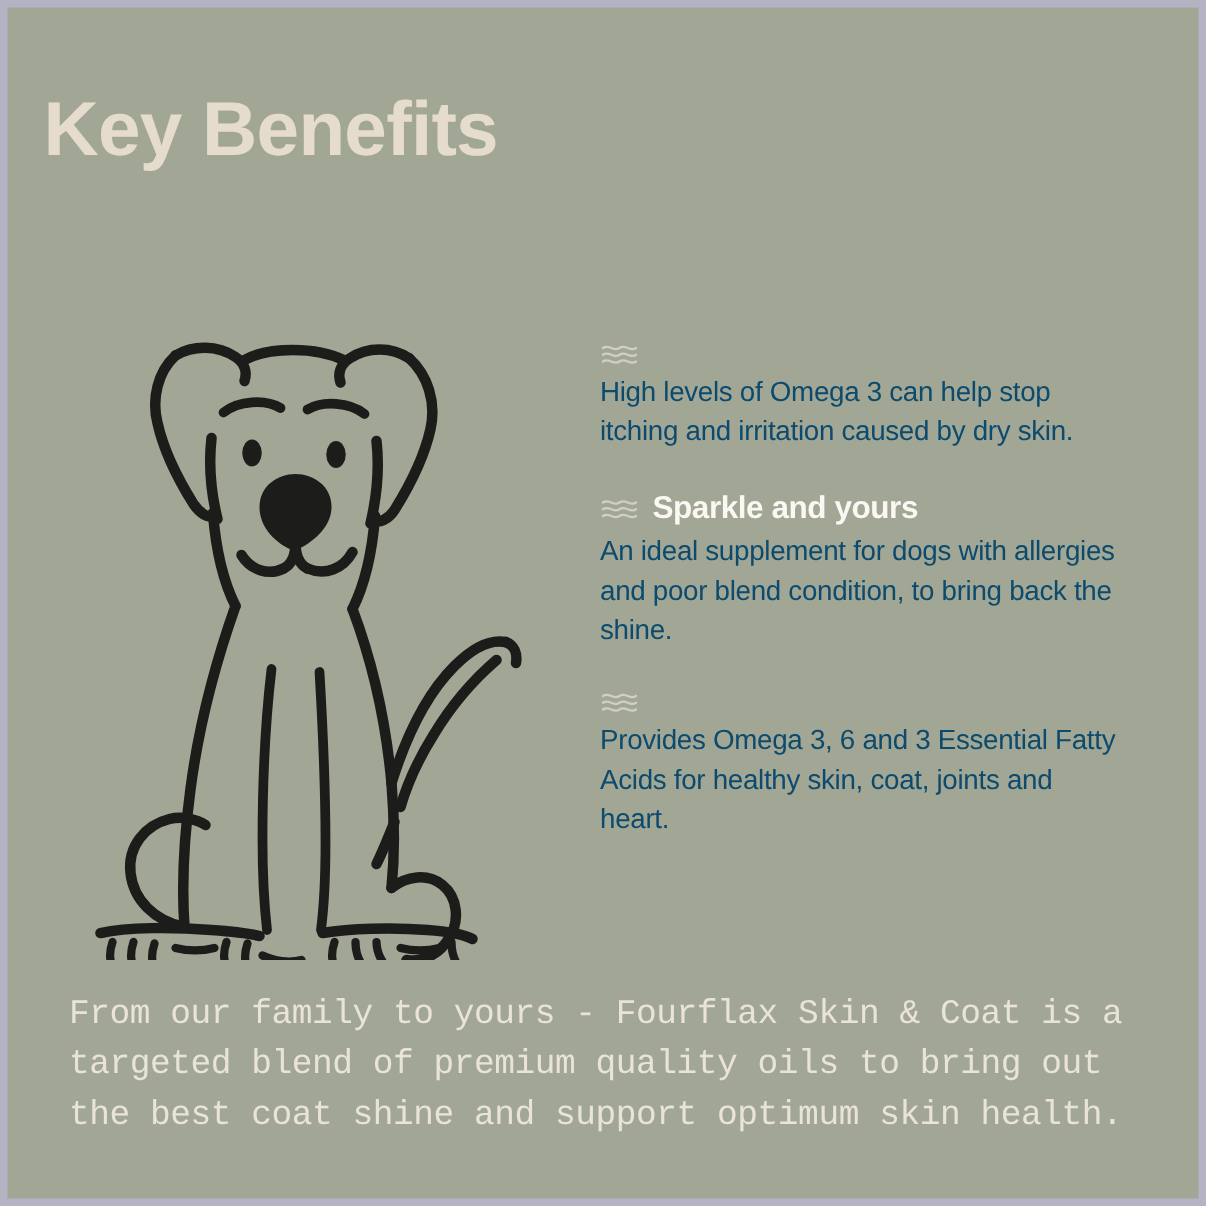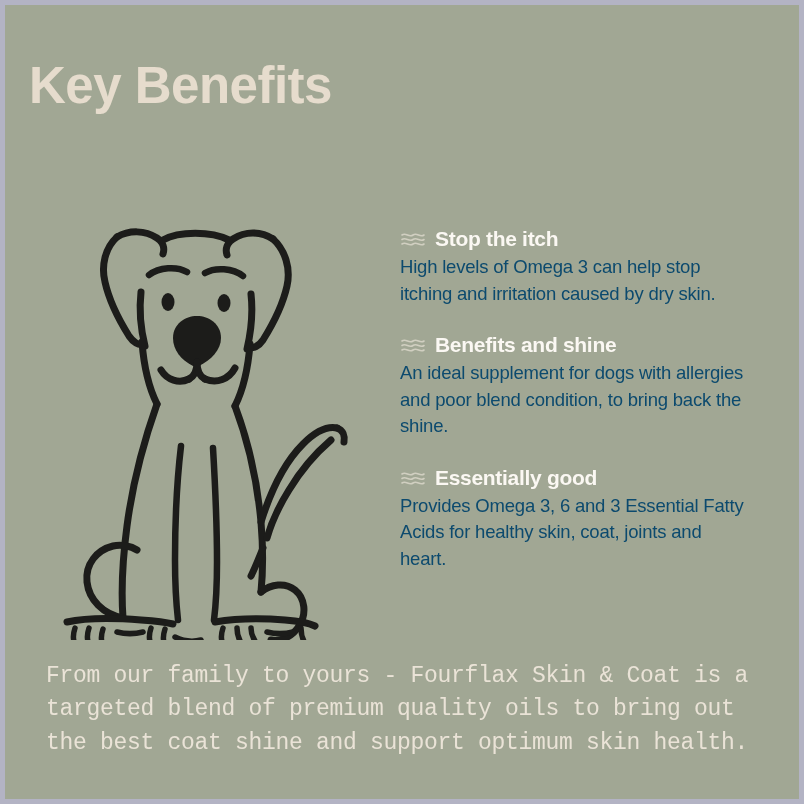--- a/index.html
+++ b/index.html
@@ -213,49 +213,47 @@
 
     <div class="benefit-item">
       <div class="benefit-head">
         <span class="wave-icon">
           <svg viewBox="0 0 26 18" width="26" height="18" fill="none" stroke="#efe9dd" stroke-width="1.6" stroke-linecap="round">
             <path d="M2 5 C6 2, 9 8, 13 5 C17 2, 20 8, 24 5"></path>
             <path d="M2 9.5 C6 6.5, 9 12.5, 13 9.5 C17 6.5, 20 12.5, 24 9.5"></path>
             <path d="M2 14 C6 11, 9 17, 13 14 C17 11, 20 17, 24 14"></path>
           </svg>
         </span>
-        <span class="benefit-title">Stop the itch</span>
       </div>
       <div class="benefit-desc">High levels of Omega 3 can help stop itching and irritation caused by dry skin.</div>
     </div>
 
     <div class="benefit-item">
       <div class="benefit-head">
         <span class="wave-icon">
           <svg viewBox="0 0 26 18" width="26" height="18" fill="none" stroke="#efe9dd" stroke-width="1.6" stroke-linecap="round">
             <path d="M2 5 C6 2, 9 8, 13 5 C17 2, 20 8, 24 5"></path>
             <path d="M2 9.5 C6 6.5, 9 12.5, 13 9.5 C17 6.5, 20 12.5, 24 9.5"></path>
             <path d="M2 14 C6 11, 9 17, 13 14 C17 11, 20 17, 24 14"></path>
           </svg>
         </span>
-        <span class="benefit-title">Benefits and shine</span>
+        <span class="benefit-title">Sparkle and yours</span>
       </div>
       <div class="benefit-desc">An ideal supplement for dogs with allergies and poor blend condition, to bring back the shine.</div>
     </div>
 
     <div class="benefit-item">
       <div class="benefit-head">
         <span class="wave-icon">
           <svg viewBox="0 0 26 18" width="26" height="18" fill="none" stroke="#efe9dd" stroke-width="1.6" stroke-linecap="round">
             <path d="M2 5 C6 2, 9 8, 13 5 C17 2, 20 8, 24 5"></path>
             <path d="M2 9.5 C6 6.5, 9 12.5, 13 9.5 C17 6.5, 20 12.5, 24 9.5"></path>
             <path d="M2 14 C6 11, 9 17, 13 14 C17 11, 20 17, 24 14"></path>
           </svg>
         </span>
-        <span class="benefit-title">Essentially good</span>
       </div>
       <div class="benefit-desc">Provides Omega 3, 6 and 3 Essential Fatty Acids for healthy skin, coat, joints and heart.</div>
     </div>
 
   </div>
 
   <div class="footer-text">From our family to yours - Fourflax Skin &amp; Coat is a targeted blend of premium quality oils to bring out the best coat shine and support optimum skin health.</div>
 
 </div>
 

